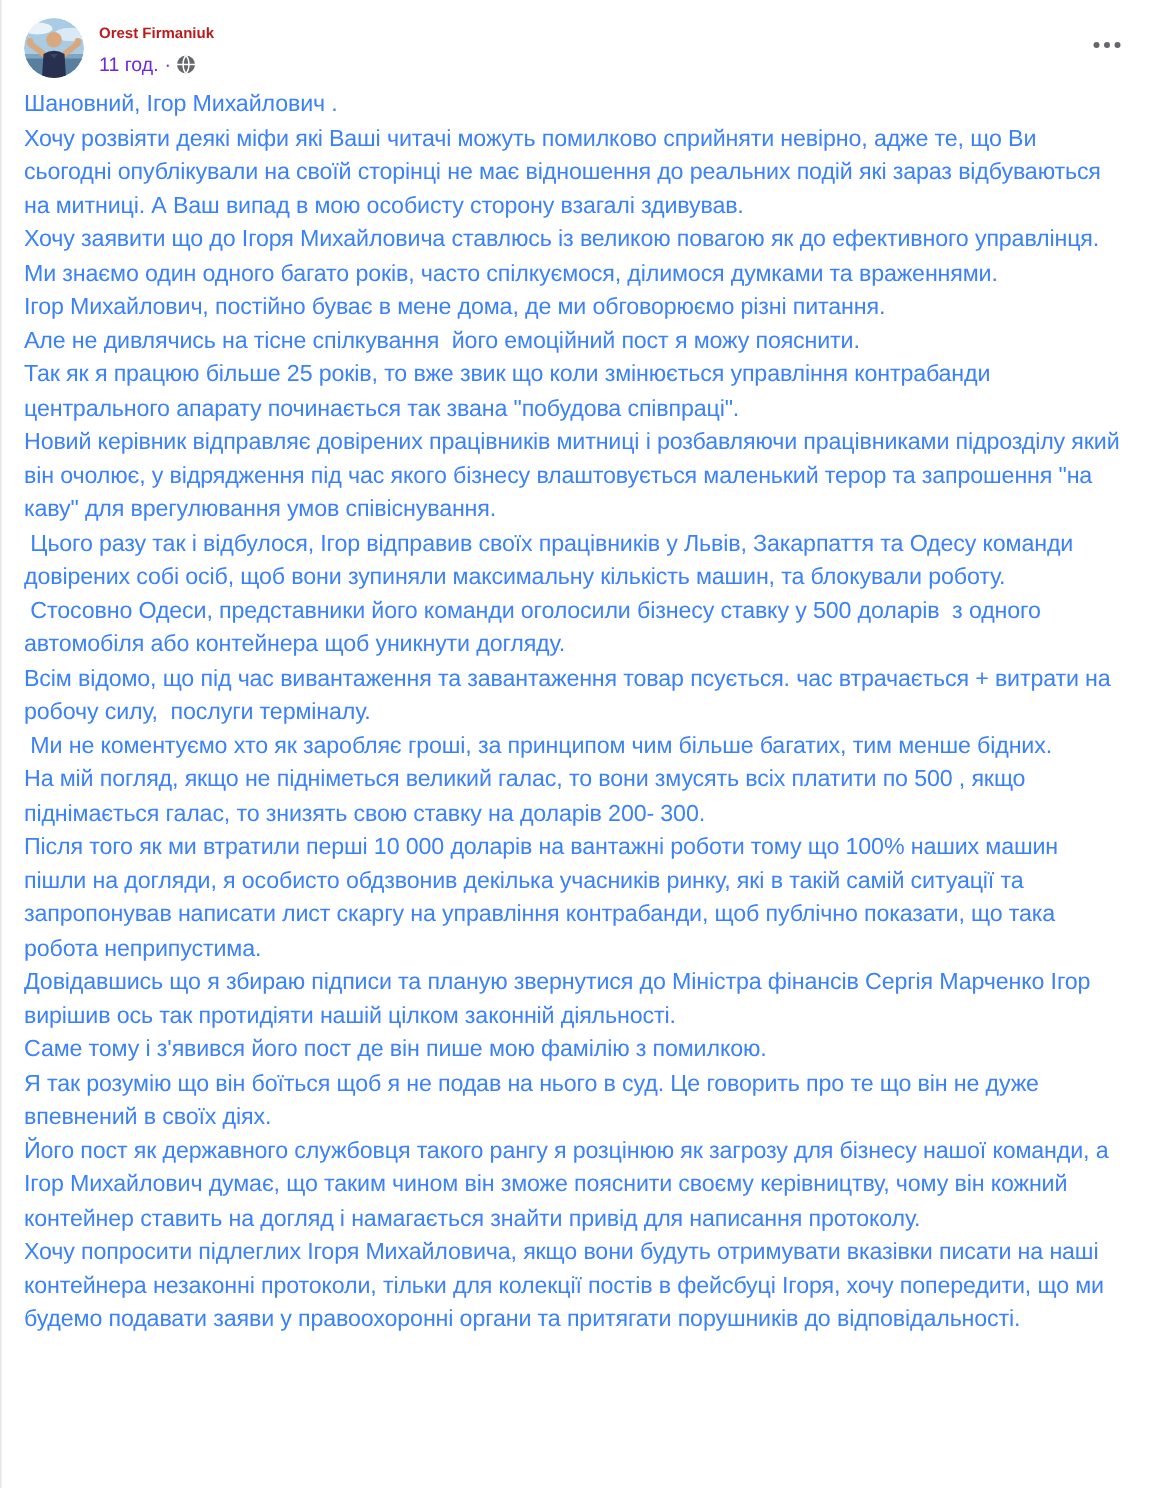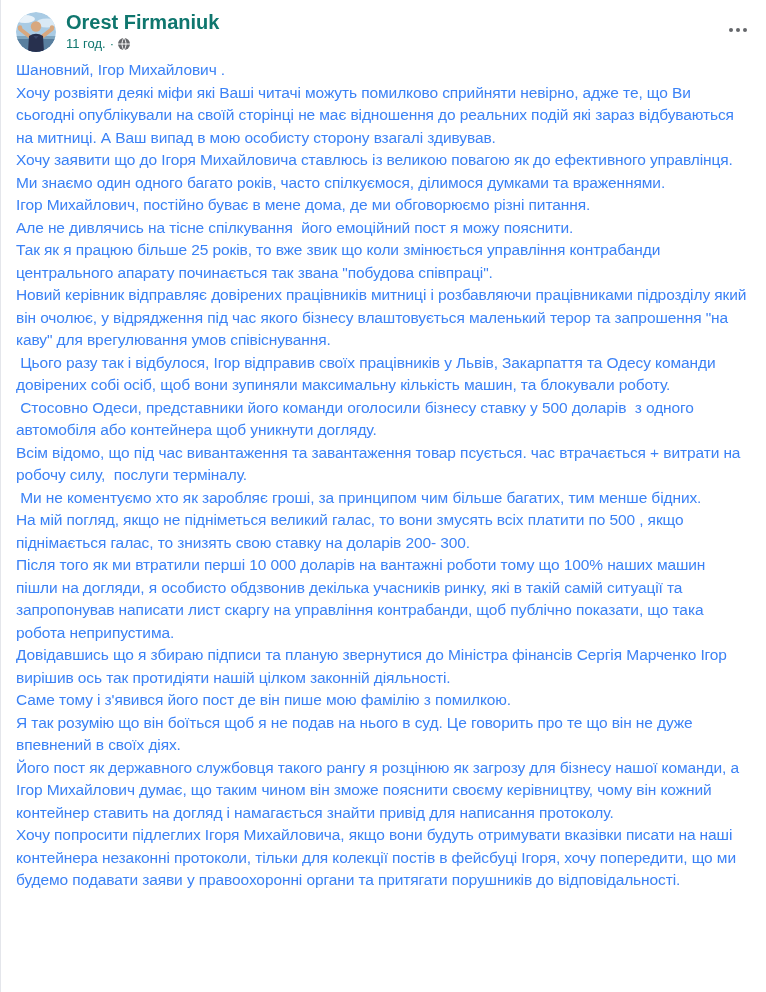--- a/index.html
+++ b/index.html
@@ -29,34 +29,34 @@
     flex-shrink: 0;
     cursor: pointer;
     display: block;
   }
   .header-meta {
     margin-left: 10px;
     flex: 1;
     min-width: 0;
   }
   .author-name {
-    font-size: 20px;
+    font-size: 10px;
     font-weight: 700;
-    color: #0f766e;
+    color: #b91c1c;
     line-height: 19px;
     padding-top: 1px;
     cursor: pointer;
     display: inline-block;
   }
   .meta-row {
     display: flex;
     align-items: center;
     gap: 4px;
     font-size: 13px;
-    color: #0f766e;
+    color: #6d28d9;
     line-height: 16px;
     margin-top: 3px;
   }
   .meta-row .timestamp { cursor: pointer; }
   .more-btn {
     width: 36px;
     height: 36px;
     border-radius: 50%;
     display: flex;
     align-items: center;

